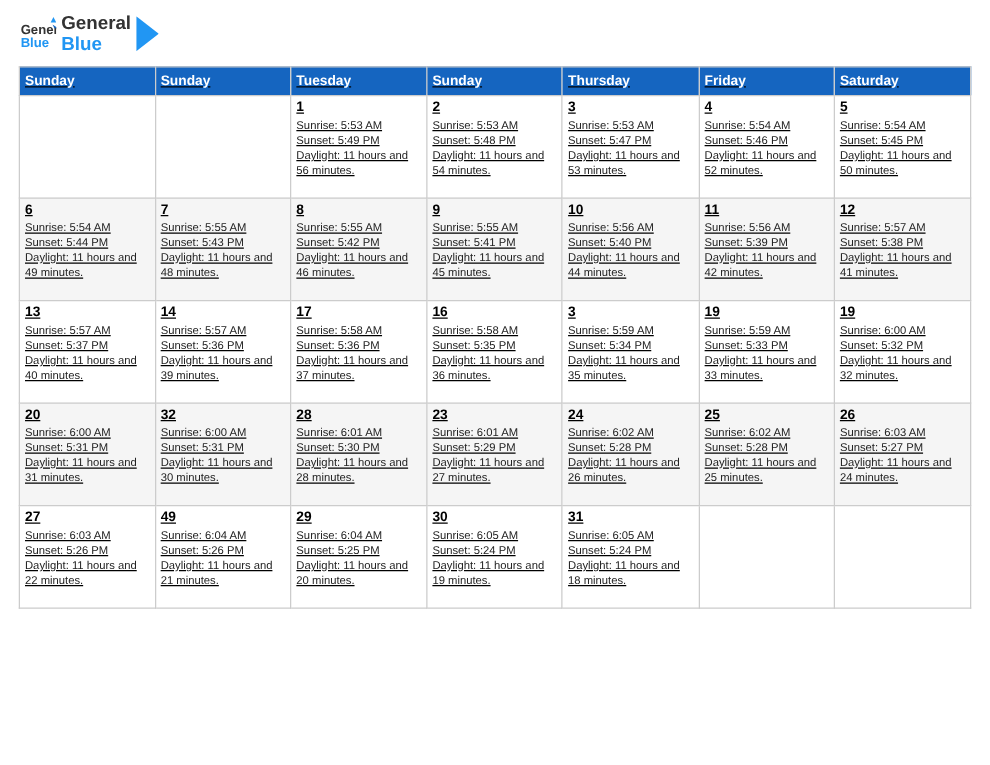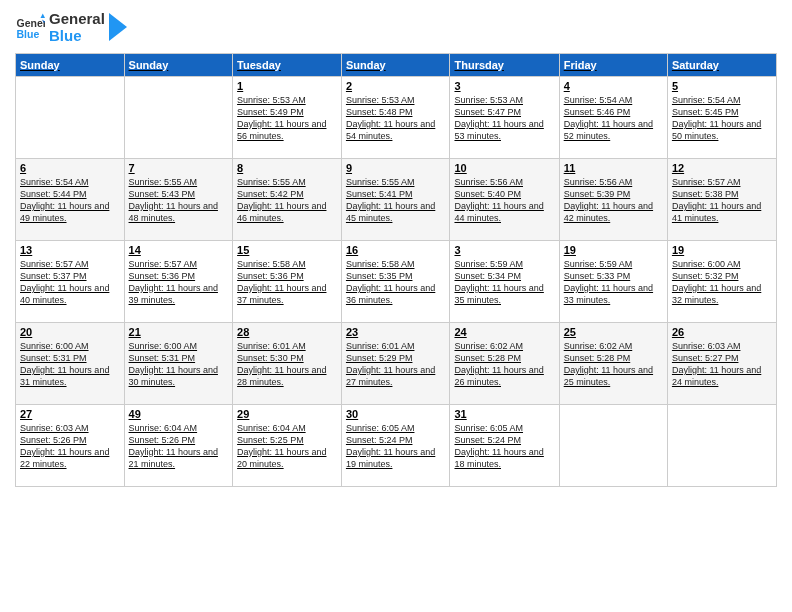--- a/index.html
+++ b/index.html
@@ -215,21 +215,21 @@
 Sunset: 5:37 PM
 Daylight: 11 hours and 40 minutes.</div>
           </td>
           <td>
             <span class="day-num">14</span>
             <div class="cell-text" style="white-space: pre-line;">Sunrise: 5:57 AM
 Sunset: 5:36 PM
 Daylight: 11 hours and 39 minutes.</div>
           </td>
           <td>
-            <span class="day-num">15</span>
+            <span class="day-num">17</span>
             <div class="cell-text" style="white-space: pre-line;">Sunrise: 5:58 AM
 Sunset: 5:36 PM
 Daylight: 11 hours and 37 minutes.</div>
           </td>
           <td>
             <span class="day-num">16</span>
             <div class="cell-text" style="white-space: pre-line;">Sunrise: 5:58 AM
 Sunset: 5:35 PM
 Daylight: 11 hours and 36 minutes.</div>
           </td>
@@ -253,21 +253,21 @@
           </td>
         </tr>
         <tr>
           <td>
             <span class="day-num">20</span>
             <div class="cell-text" style="white-space: pre-line;">Sunrise: 6:00 AM
 Sunset: 5:31 PM
 Daylight: 11 hours and 31 minutes.</div>
           </td>
           <td>
-            <span class="day-num">21</span>
+            <span class="day-num">32</span>
             <div class="cell-text" style="white-space: pre-line;">Sunrise: 6:00 AM
 Sunset: 5:31 PM
 Daylight: 11 hours and 30 minutes.</div>
           </td>
           <td>
             <span class="day-num">28</span>
             <div class="cell-text" style="white-space: pre-line;">Sunrise: 6:01 AM
 Sunset: 5:30 PM
 Daylight: 11 hours and 28 minutes.</div>
           </td>

